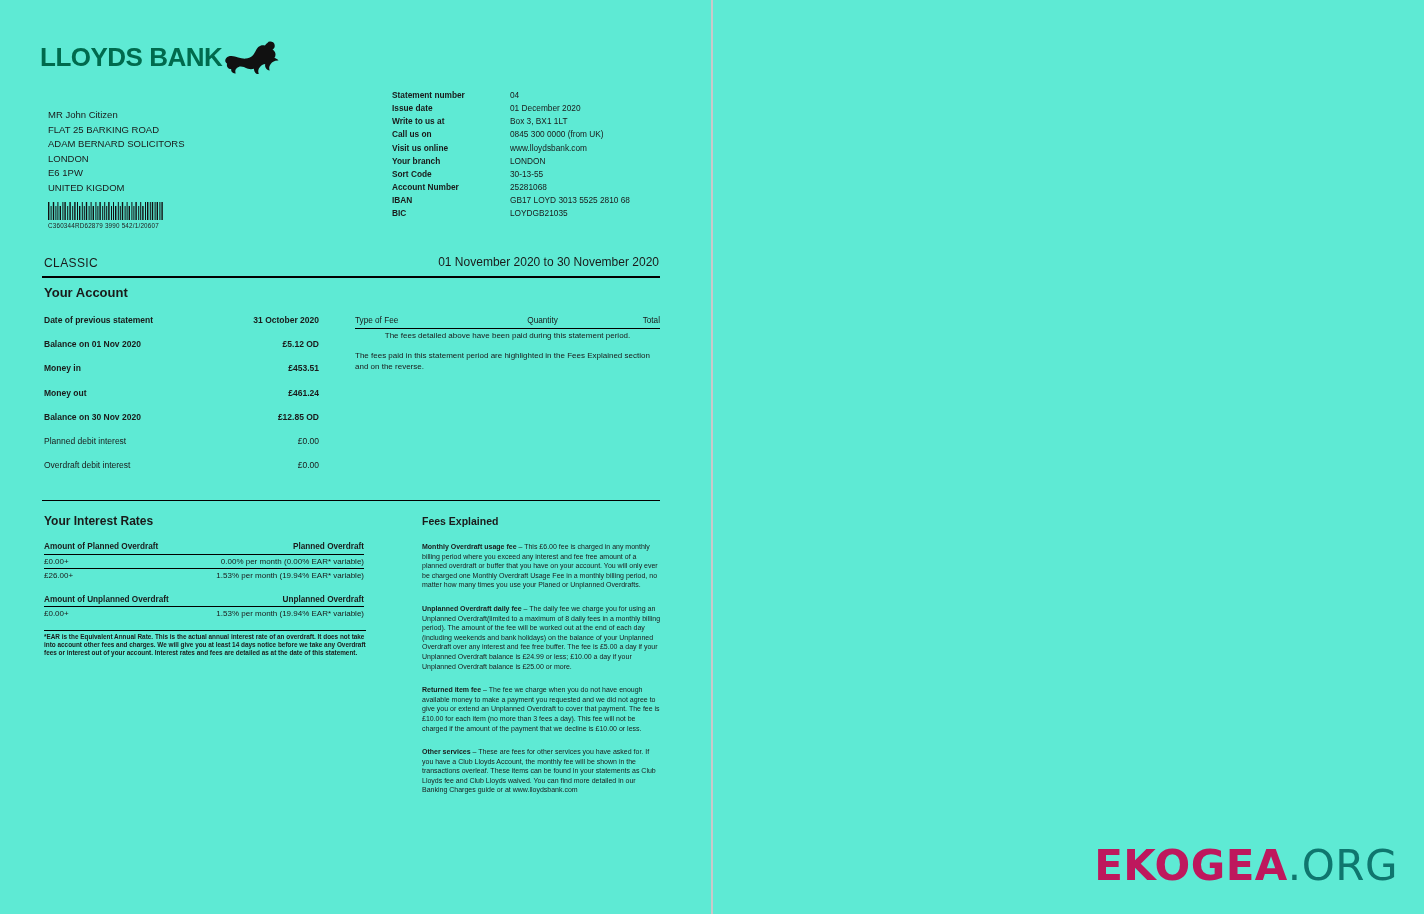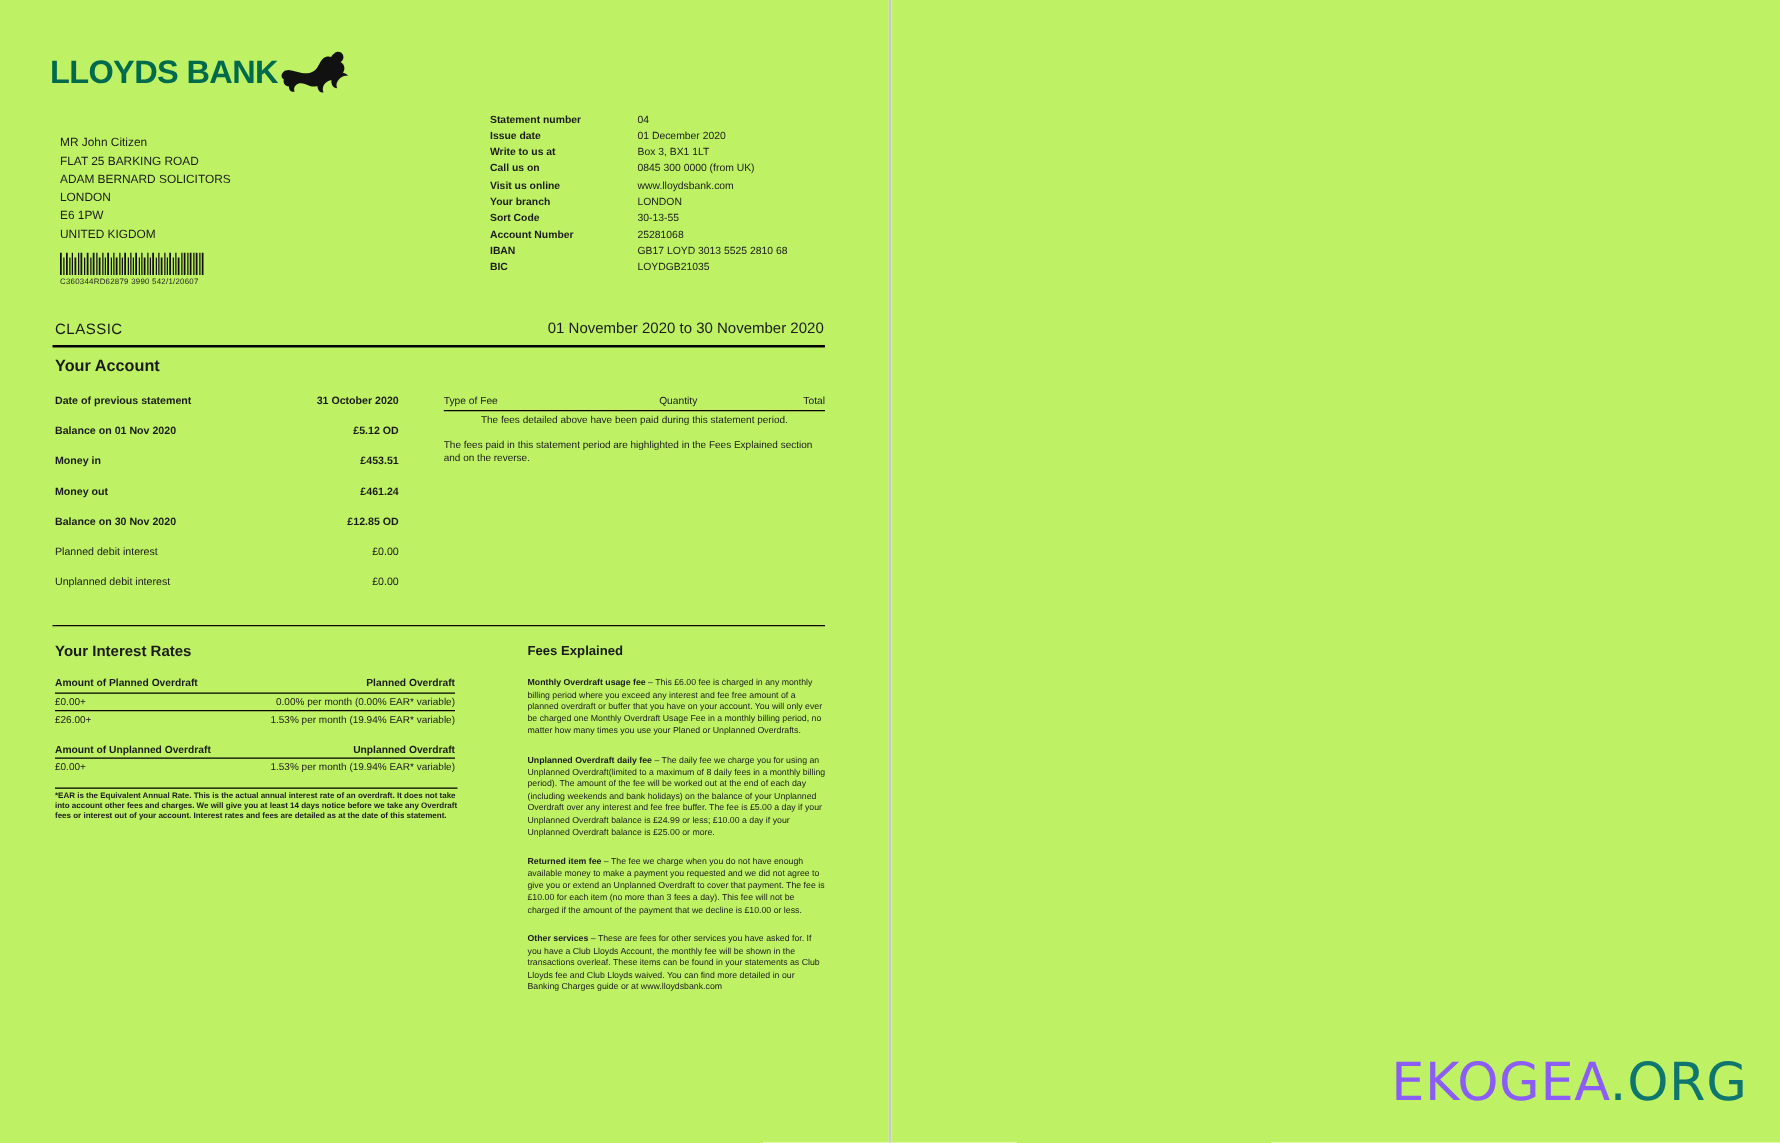--- a/index.html
+++ b/index.html
@@ -11,21 +11,21 @@
     width: 1424px;
     height: 914px;
     position: relative;
     font-family: "Liberation Sans", sans-serif;
     color: #1a1a1a;
     overflow: hidden;
   }
   .page {
     position: absolute;
     top: 0;
-    background: #bef264;
+    background: #5eead4;
     height: 914px;
   }
   #page-1 { left: 0; width: 711px; }
   #page-2 { left: 713px; width: 711px; }
   .page-gap {
     position: absolute;
     left: 711px;
     top: 0;
     width: 2px;
     height: 914px;
@@ -147,21 +147,21 @@
     font-size: 7px; line-height: 9.6px; text-align: left;
   }
   #fees-body p { margin: 0 0 14px 0; }
   #fees-body b { font-weight: bold; }
 
   #watermark {
     position: absolute; right: 26px; bottom: 24px;
     font-size: 42px; font-weight: normal; letter-spacing: 0.5px;
     font-family: "DejaVu Sans", sans-serif;
   }
-  #watermark .dark { color: #8b5cf6; }
+  #watermark .dark { color: #be185d; font-weight: bold; }
   #watermark .green { color: #0f766e; }
 </style>
 </head>
 <body>
 
 <div class="page" id="page-1">
 
   <div class="brand" id="p1-logo">
     <span class="brand-word">LLOYDS BANK</span>
     <svg class="horse" width="58" height="34" viewBox="0 0 58 34">
@@ -280,21 +280,21 @@
       </div>
       <div class="acct-row bold">
         <span>Balance on 30 Nov 2020</span>
         <span>£12.85 OD</span>
       </div>
       <div class="acct-row">
         <span>Planned debit interest</span>
         <span>£0.00</span>
       </div>
       <div class="acct-row">
-        <span>Unplanned debit interest</span>
+        <span>Overdraft debit interest</span>
         <span>£0.00</span>
       </div>
     </div>
 
   <div id="fee-table">
     <div class="fh">
       <span class="c1">Type of Fee</span>
       <span class="c2">Quantity</span>
       <span class="c3">Total</span>
     </div>

